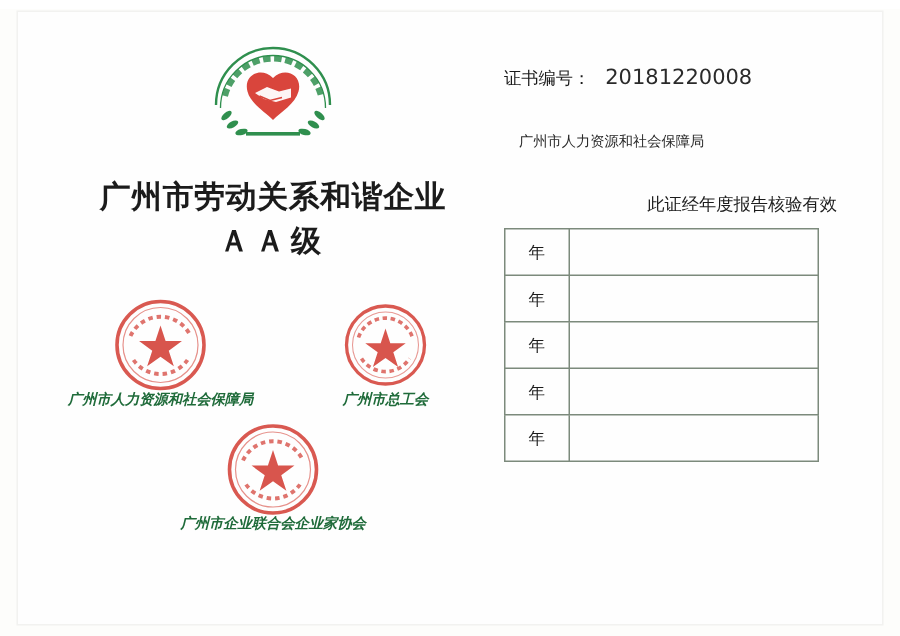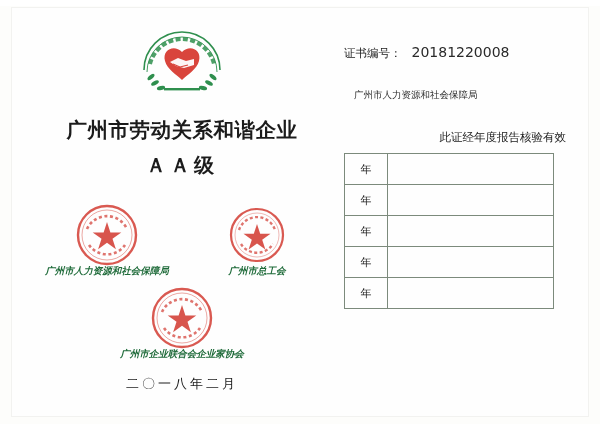--- a/index.html
+++ b/index.html
@@ -48,29 +48,29 @@
   .emblem {
     position: relative;
     width: 96px;
     height: 72px;
     margin: 0 auto;
   }
   .emblem svg { display:block; }
 
   .cert-title {
     margin-top: 16px;
-    font-family: Liberation Mono, monospace;
+    font-family: Liberation Sans, sans-serif;
     font-size: 20.5px;
     font-weight: bold;
     color: #1b1b1b;
     letter-spacing: 0.5px;
     line-height: 1.35;
   }
   .cert-grade {
-    margin-top: 6px;
+    margin-top: 1px;
     font-family: Liberation Sans, sans-serif;
     font-size: 20px;
     font-weight: bold;
     color: #1b1b1b;
     letter-spacing: 4px;
   }
 
   
   .seals {
     margin-top: 22px;
@@ -106,21 +106,21 @@
     margin-top: 14px;
     font-family: "DejaVu Sans", "Liberation Sans", sans-serif;
     font-size: 13px;
     color: #1b1b1b;
     letter-spacing: 3px;
   }
 
   
   .right-col {
     position: absolute;
-    left: 332px;
+    left: 324px;
     top: 36px;
     width: 222px;
   }
   .field-row {
     display: flex;
     align-items: baseline;
     margin-bottom: 28px;
   }
   .field-label {
     font-family: "DejaVu Sans", "Liberation Sans", sans-serif;
@@ -252,21 +252,20 @@
                 </g>
               </svg>
             </div>
             <div class="seal-caption">广州市企业联合会企业家协会</div>
           </div>
 
         </div>
 
       </div>
 
-      <div class="cert-date">二〇一八年二月</div>
     </div>
 
     <div class="right-col">
 
       <div class="field-row">
         <span class="field-label">证书编号：</span>
         <span class="field-value">20181220008</span>
       </div>
 
       <div class="field-row">

